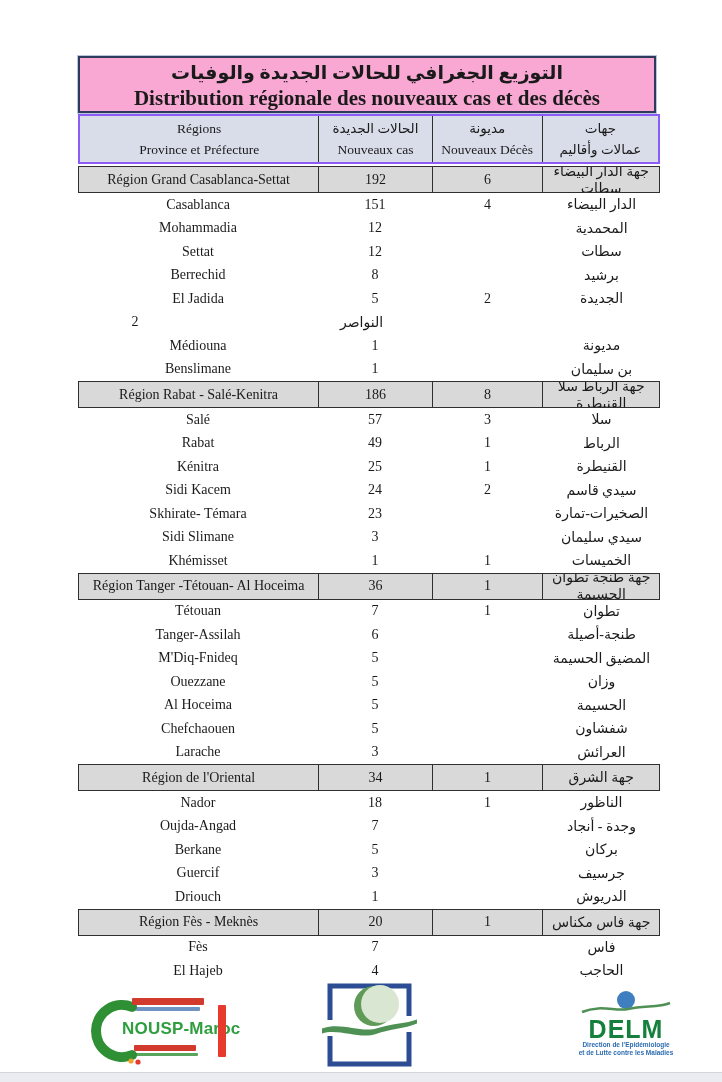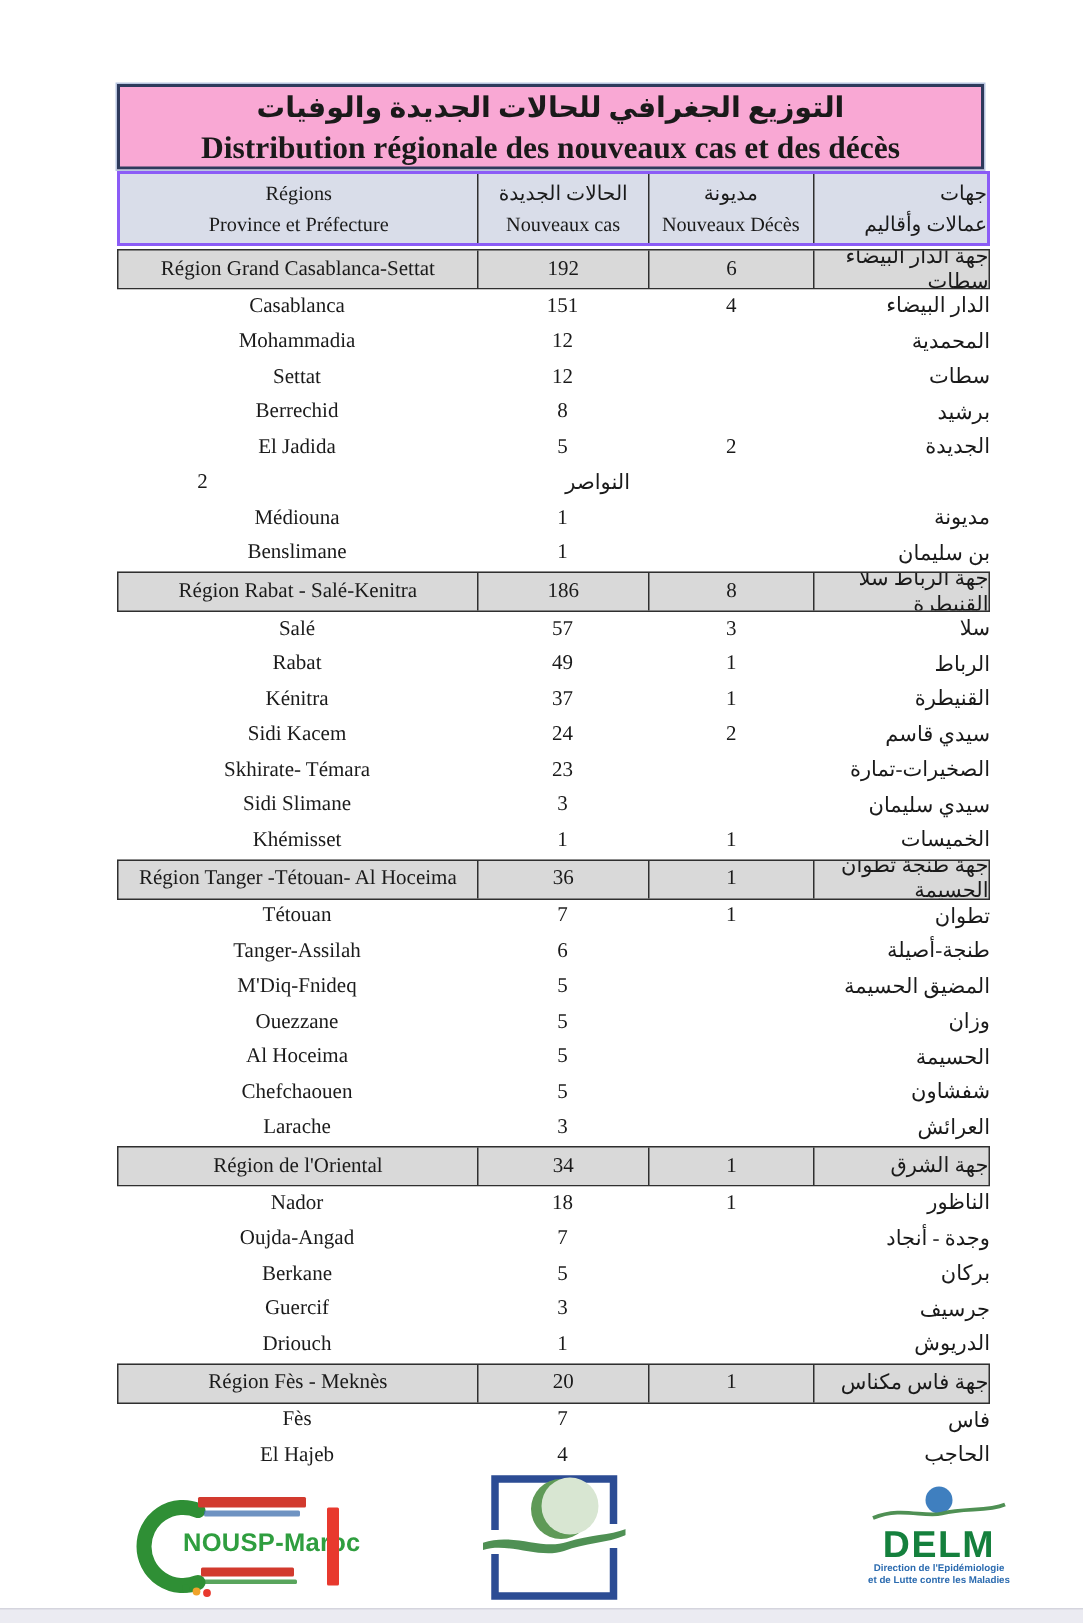--- a/index.html
+++ b/index.html
@@ -20,21 +20,21 @@
   .title-fr{font-size:21px;font-weight:bold;line-height:25px;}
 
   
   .table{position:absolute;left:78px;top:114px;width:582px;}
   .row{display:flex;box-sizing:border-box;}
   .cell{box-sizing:border-box;display:flex;flex-direction:column;justify-content:center;
         text-align:center;overflow:hidden;}
   .c1{width:240px;}
   .c2{width:114px;}
   .c3{width:111px;}
-  .c4{width:117px;direction:rtl;text-align:right;}
+  .c4{width:117px;direction:rtl;}
 
   .header-row{
     height:50px;background:#d9dde9;border:2px solid #8b5cf6;margin-bottom:2px;
   }
   .header-row .cell{border-left:1.5px solid #2f2f2f;font-size:13.5px;line-height:21px;}
   .header-row .cell:first-child{border-left:none;}
 
   .region-row{
     height:27px;background:#d9d9d9;border:1.5px solid #2f2f2f;
   }
@@ -167,21 +167,21 @@
           <div class="cell c4">سلا</div>
         </div>
         <div class="row data-row">
           <div class="cell c1">Rabat</div>
           <div class="cell c2">49</div>
           <div class="cell c3">1</div>
           <div class="cell c4">الرباط</div>
         </div>
         <div class="row data-row">
           <div class="cell c1">Kénitra</div>
-          <div class="cell c2">37</div>
+          <div class="cell c2">25</div>
           <div class="cell c3">1</div>
           <div class="cell c4">القنيطرة</div>
         </div>
         <div class="row data-row">
           <div class="cell c1">Sidi Kacem</div>
           <div class="cell c2">24</div>
           <div class="cell c3">2</div>
           <div class="cell c4">سيدي قاسم</div>
         </div>
         <div class="row data-row">

